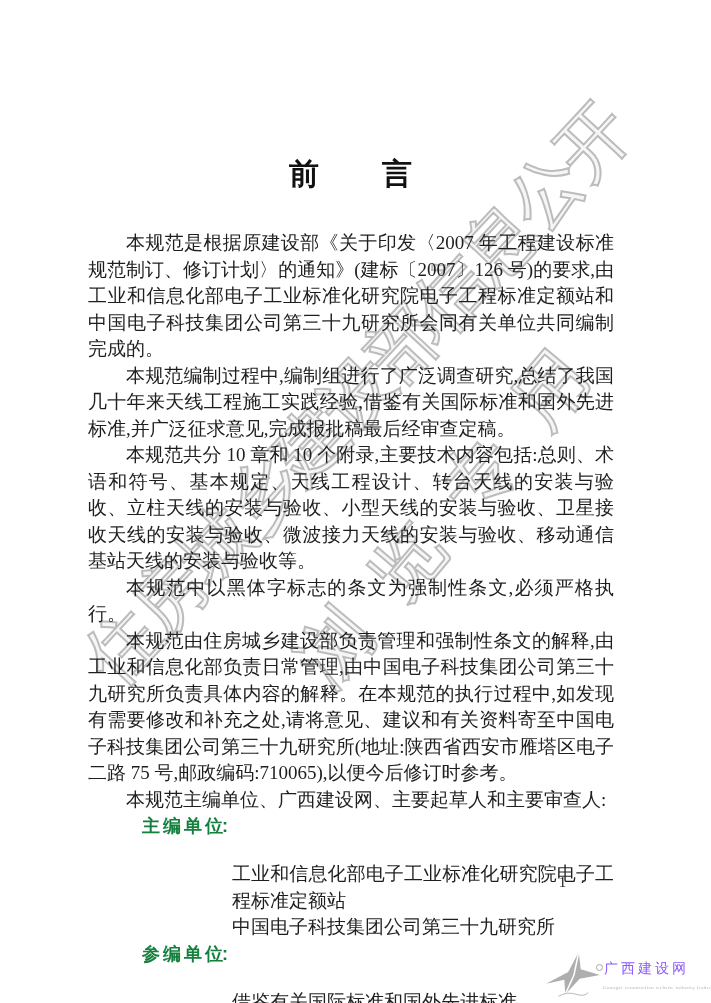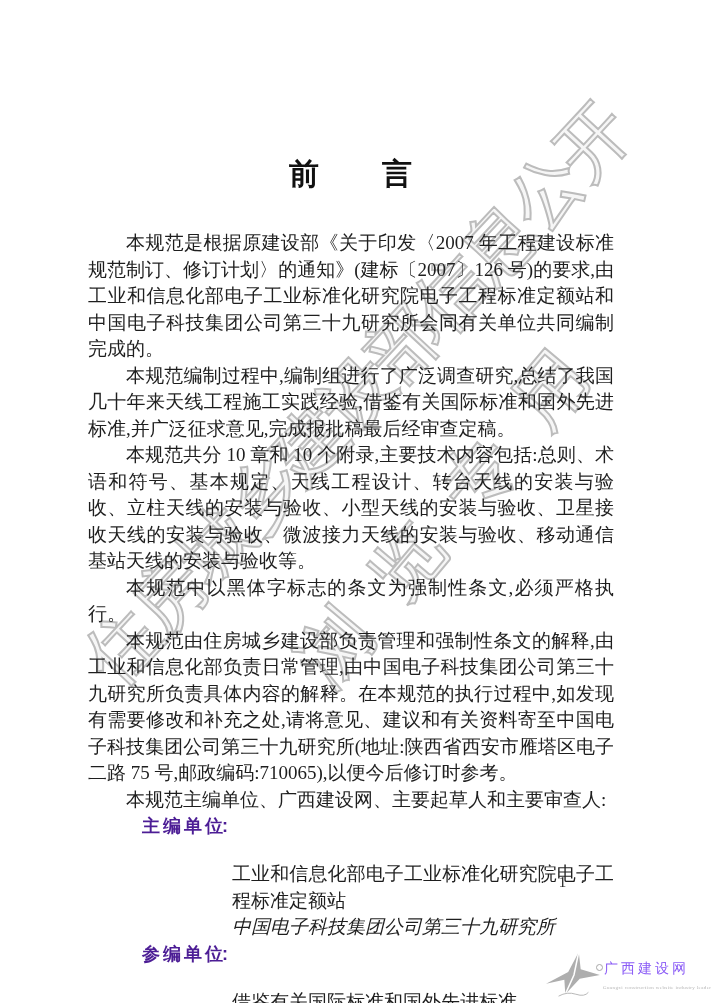--- a/index.html
+++ b/index.html
@@ -27,24 +27,24 @@
   
   .text-block{
     position:absolute;top:230px;left:88px;width:526px;z-index:1;
     font-size:19px;line-height:26.5px;text-align:justify;
   }
   .text-block p{margin:0;text-indent:2em;}
   
   .editor-row{display:flex;margin-left:54px;text-indent:0;}
   .editor-label{
     flex:0 0 90px;font-weight:bold;white-space:pre;font-size:18px;letter-spacing:-1px;
-    font-family:"Liberation Sans","DejaVu Sans",sans-serif;color:#4c1d95;
+    font-family:"Liberation Sans","DejaVu Sans",sans-serif;color:#15803d;
   }
   .editor-unit{flex:1;text-align:justify;margin-top:48px;}
-  .editor-cont{margin-left:144px;text-indent:0;font-style:italic;}
+  .editor-cont{margin-left:144px;text-indent:0;}
   
   .page-number{
     position:absolute;top:874px;left:540px;z-index:1;
     font-size:15px;letter-spacing:5px;color:#222;
   }
   
   .footer-logo{position:absolute;left:544px;top:950px;width:166px;height:52px;z-index:1;}
   .logo-star{position:absolute;left:0;top:0;width:58px;height:50px;}
   .logo-ring{
     position:absolute;left:52px;top:14px;width:5px;height:5px;

